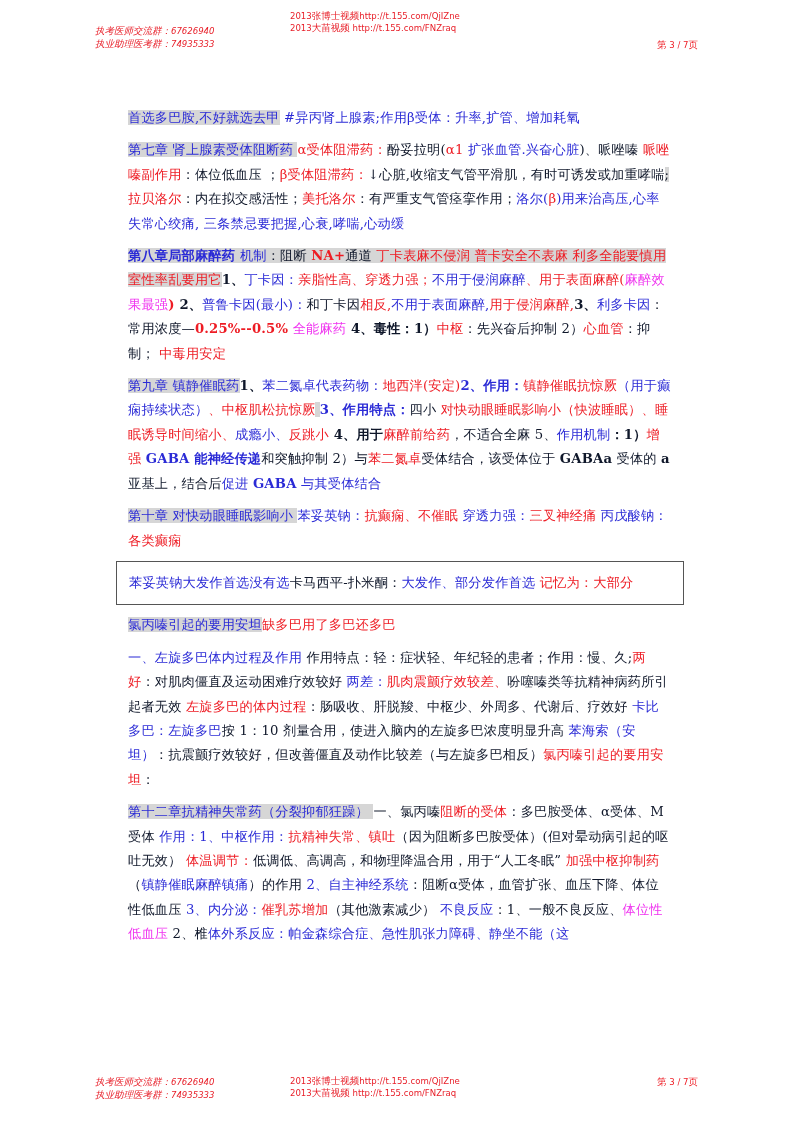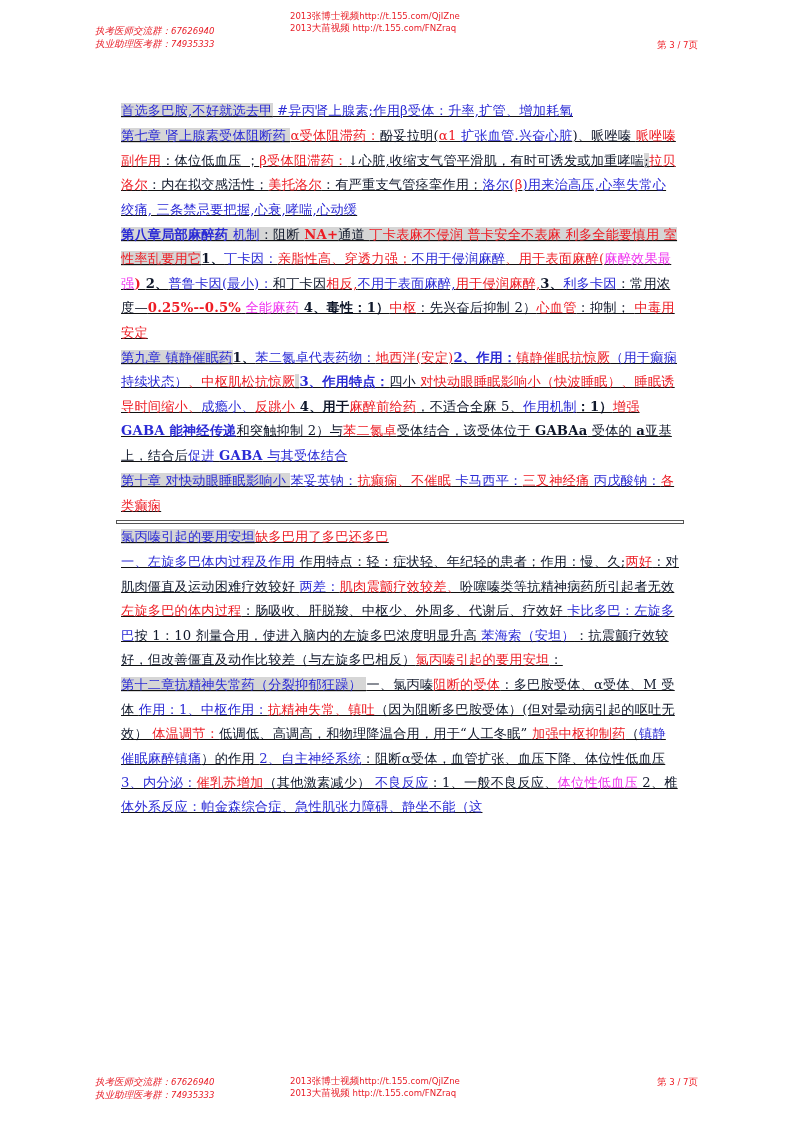--- a/index.html
+++ b/index.html
@@ -14,21 +14,21 @@
   #header .l { top:14px; }
   #header .c { top:0px; }
   #header .r { top:28px; }
   #footer { top:1075px; }
   #footer .l { top:0px; }
   #footer .c { top:0px; }
   #footer .r { top:0px; }
 
   .content { position:absolute; left:120px; top:98px; width:560px;
              font-size:13.2px; line-height:24.4px; color:#111; letter-spacing:0.2px; }
-  .content p { margin:1px;text-decoration:underline; }
+  .content p { margin:8px; }
   .b { color:#2b2bd6; }
   .r { color:#ee1c24;text-align:center; }
   .k { color:#0f172a; }
   .m { color:#f035f0; }
   .hl { background:#d6d6d6; }
   .bold { font-weight:bold; }
   .box { border:1px solid #555; margin:2px -4px 0 -4px; padding:1px 4px; }
 </style>
 </head>
 <body>
@@ -44,23 +44,24 @@
   </div>
   <div class="r">第 3 / 7页</div>
 </div>
 
 <div class="content">
   <div id="paras">
       <p><span class="b hl">首选多巴胺,不好就选去甲</span><span class="b">  #异丙肾上腺素;作用β受体：升率,扩管、增加耗氧</span></p>
       <p><span class="b hl">第七章 肾上腺素受体阻断药  </span><span class="r"> α受体阻滞药：</span><span class="k">酚妥拉明(</span><span class="r">α1 </span><span class="b">扩张血管.兴奋心脏</span><span class="k">)、哌唑嗪  </span><span class="r">哌唑嗪副作用</span><span class="k">：体位低血压 ；</span><span class="r">β受体阻滞药：</span><span class="k">↓心脏,收缩支气管平滑肌，有时可诱发或加重哮喘</span><span class="k hl">;</span><span class="r">拉贝洛尔</span><span class="k">：内在拟交感活性；</span><span class="r">美托洛尔</span><span class="k">：有严重支气管痉挛作用；</span><span class="b">洛尔(</span><span class="r">β</span><span class="b">)用来治高压,心率失常心绞痛, 三条禁忌要把握,心衰,哮喘,心动缓</span></p>
       <p><span class="b hl bold">第八章局部麻醉药  </span><span class="b hl">机制</span><span class="k hl">：阻断 </span><span class="r hl bold">NA+</span><span class="k hl">通道  </span><span class="r hl">丁卡表麻不侵润  普卡安全不表麻   利多全能要慎用  室性率乱要用它</span><span class="k bold">1、</span><span class="b">丁卡因：</span><span class="r">亲脂性高、穿透力强；</span><span class="b">不用于侵润麻醉</span><span class="r">、用于表面麻醉(</span><span class="m">麻醉效果最强</span><span class="r bold">) </span><span class="k bold">2、</span><span class="b">普鲁卡因(最小)：</span><span class="k">和丁卡因</span><span class="r">相反,</span><span class="b">不用于表面麻醉,</span><span class="r">用于侵润麻醉,</span><span class="k bold">3、</span><span class="b">利多卡因</span><span class="k">：常用浓度—</span><span class="r bold">0.25%--0.5%</span><span class="k">  </span><span class="m">全能麻药</span><span class="k bold">  4、毒性：1）</span><span class="r">中枢</span><span class="k">：先兴奋后抑制 2）</span><span class="r">心血管</span><span class="k">：抑制；  </span><span class="r">中毒用安定</span></p>
       <p><span class="b hl">第九章 镇静催眠药</span><span class="k bold">1、</span><span class="b">苯二氮卓代表药物：</span><span class="r">地西泮(安定)</span><span class="b bold">2、作用：</span><span class="r">镇静催眠</span><span class="r">抗惊厥</span><span class="b">（用于癫痫持续状态）</span><span class="r">、中枢肌松</span><span class="r">抗惊厥</span><span class="k hl"> </span><span class="b bold">3、作用特点：</span><span class="k">四小 </span><span class="r">对快动眼睡眠影响小（快波睡眠）、睡眠诱导时间缩小、</span><span class="b">成瘾小、</span><span class="r">反跳小</span><span class="k bold"> 4、用于</span><span class="r">麻醉前给药</span><span class="k">，不适合全麻  5、</span><span class="b">作用机制</span><span class="k bold">：1）</span><span class="r">增强 </span><span class="b bold">GABA 能神经传递</span><span class="k">和突触抑制 2）与</span><span class="r">苯二氮卓</span><span class="k">受体结合，该受体位于 </span><span class="k bold">GABAa</span><span class="k"> 受体的 </span><span class="k bold">a</span><span class="k">亚基上，结合后</span><span class="b">促进 </span><span class="b bold">GABA</span><span class="b"> 与其受体结合</span></p>
-      <p><span class="b hl">第十章 对快动眼睡眠影响小  </span><span class="b">苯妥英钠：</span><span class="r">抗癫痫、不催眠</span><span class="b">  卡马西平：</span><span class="r">三叉神经痛</span><span class="b">  丙戊酸钠：</span><span class="r">各类癫痫</span></p>
+      <p><span class="b hl">第十章 对快动眼睡眠影响小  </span><span class="b">苯妥英钠：</span><span class="r">抗癫痫、不催眠</span><span class="b">  穿透力强：</span><span class="r">三叉神经痛</span><span class="b">  丙戊酸钠：</span><span class="r">各类癫痫</span></p>
     </div>
   <div id="boxed" class="box">
+      <p><span class="b">苯妥英钠大发作首选没有选</span><span class="k">卡马西平-扑米酮：</span><span class="b">大发作、部分发作首选</span><span class="r">  记忆为：大部分</span></p>
     </div>
   <div id="paras2">
       <p><span class="b hl">氯丙嗪引起的要用安坦</span><span class="r">缺多巴用了多巴还多巴</span></p>
       <p><span class="b">一、左旋多巴体内过程及作用</span><span class="k"> 作用特点：轻：症状轻、年纪轻的患者；作用：慢、久;</span><span class="r">两好</span><span class="k">：对肌肉僵直及运动困难疗效较好  </span><span class="b">两差：</span><span class="r">肌肉震颤疗效较差、</span><span class="k">吩噻嗪类等抗精神病药所引起者无效   </span><span class="r">左旋多巴的体内过程</span><span class="k">：肠吸收、肝脱羧、中枢少、外周多、代谢后、疗效好   </span><span class="b">卡比多巴：左旋多巴</span><span class="k">按 1：10 剂量合用，使进入脑内的左旋多巴浓度明显升高   </span><span class="b">苯海索（安坦）</span><span class="k">：抗震颤疗效较好，但改善僵直及动作比较差（与左旋多巴相反）</span><span class="r">氯丙嗪引起的要用安坦</span><span class="k">：</span></p>
       <p><span class="b hl">第十二章抗精神失常药（分裂抑郁狂躁） </span><span class="k">一、氯丙嗪</span><span class="r">阻断的受体</span><span class="k">：多巴胺受体、α受体、M 受体 </span><span class="b">作用：1、中枢作用：</span><span class="r">抗精神失常、镇吐</span><span class="k">（因为阻断多巴胺受体）(但对晕动病引起的呕吐无效） </span><span class="r">体温调节：</span><span class="k">低调低、高调高，和物理降温合用，用于“人工冬眠”  </span><span class="r">加强中枢抑制药</span><span class="k">（</span><span class="b">镇静催眠麻醉镇痛</span><span class="k">）的作用  </span><span class="b">2、自主神经系统</span><span class="k">：阻断α受体，血管扩张、血压下降、体位性低血压  </span><span class="b">3、内分泌：</span><span class="r">催乳苏增加</span><span class="k">（其他激素减少）  </span><span class="b">不良反应</span><span class="k">：1、一般不良反应、</span><span class="m">体位性低血压</span><span class="k"> 2、椎</span><span class="b">体外系反应：帕金森综合症、急性肌张力障碍、静坐不能（这</span></p>
     </div>
 </div>
 
 <div id="footer" class="hdr">
   <div class="l">

